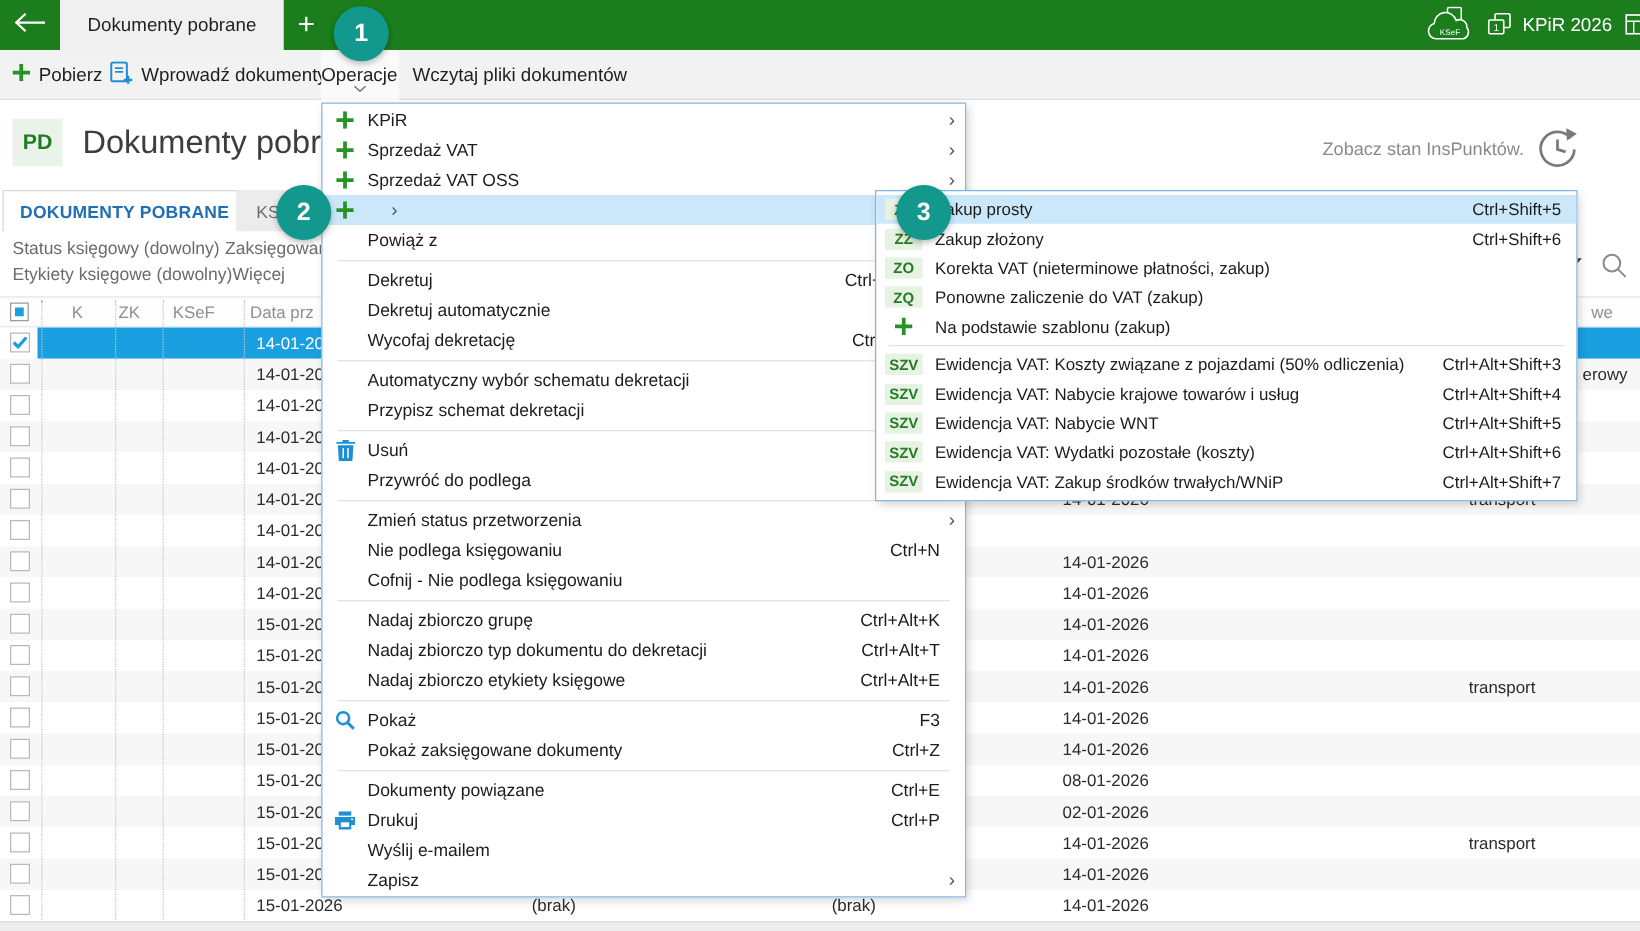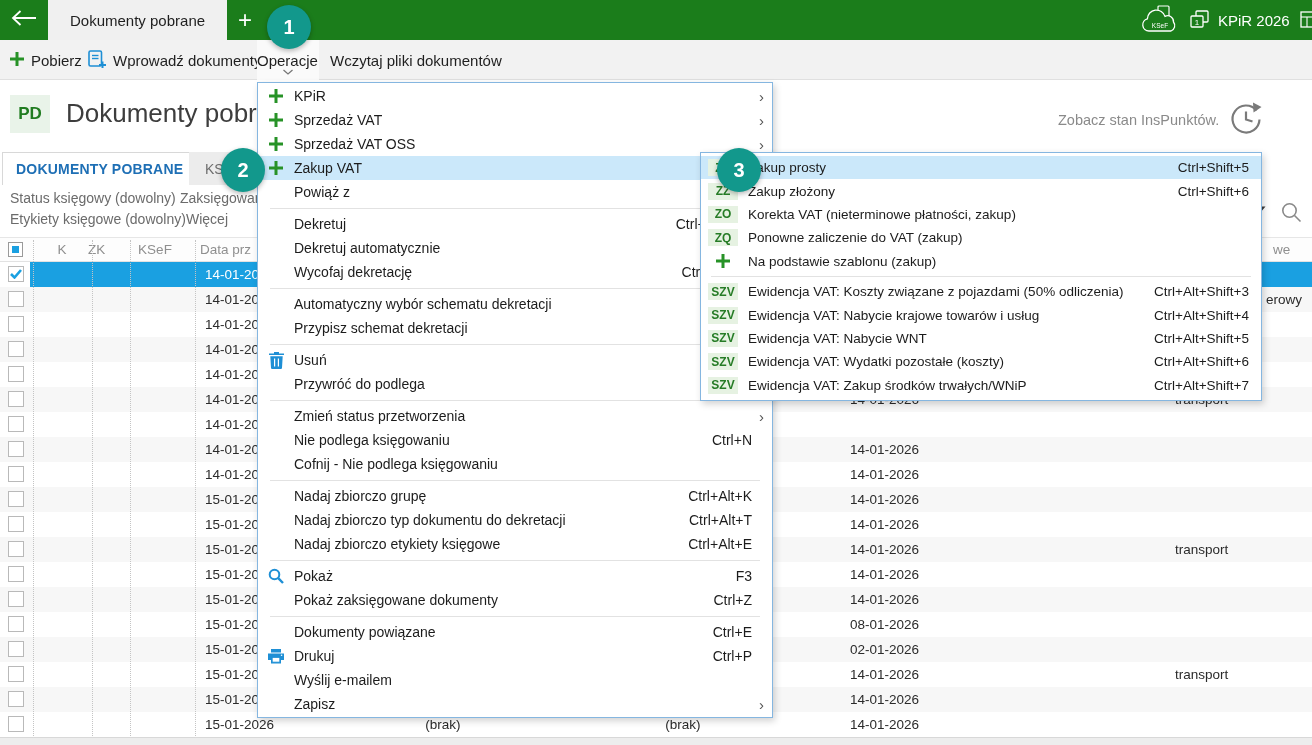--- a/index.html
+++ b/index.html
@@ -39,21 +39,21 @@
   
   .flink{position:absolute;font-size:14px;color:#6b6b6b;white-space:nowrap;cursor:pointer}
   .f1{left:10px;top:190px}.f2{left:180px;top:190px}.f3{left:10px;top:211px}.f4{left:186px;top:211px}
   .funnel-ic{position:absolute;left:1250px;top:206px;z-index:2;cursor:pointer}
   .search-ic{position:absolute;left:1281px;top:202px;z-index:2;cursor:pointer}
 
   
   .thead{position:absolute;left:0;top:237px;width:1312px;height:25px;border-top:1px solid #e6e6e6;border-bottom:1px solid #e2e2e2;background:#fdfdfd;z-index:1}
   .th{position:absolute;top:0;height:24px;line-height:24px;font-size:13.5px;color:#8f8f8f;white-space:nowrap}
   .th-k{left:40px;width:44px;text-align:center}
-  .th-zk{left:88px;width:40px;text-align:left}
+  .th-zk{left:72px;width:40px;text-align:right}
   .th-ksef{left:128px;width:54px;text-align:center}
   .th-data{left:200px}
   .th-frag{left:1273px}
   .cb-all{position:absolute;left:8px;top:4px;width:15px;height:15px;border:1px solid #9a9a9a;background:#fff;cursor:pointer}
   .cb-all::after{content:"";position:absolute;left:3px;top:3px;width:7px;height:7px;background:var(--c-selection-blue,#1aa0e1)}
 
   .rows{position:absolute;left:0;top:262px;width:1312px;z-index:1}
   .row{height:25px;position:relative;background:#fff}
   .row.alt{background:#f7f7f7}
   .row .selbg{position:absolute;left:30px;top:0;right:0;bottom:0;background:var(--c-selection-blue,#1aa0e1)}
@@ -334,21 +334,20 @@
         <span class="m-lbl">Sprzedaż VAT OSS</span>
         <span class="m-sc"></span>
         <span class="m-ar">›</span>
       </div>
       <div class="m-item hl">
         <span class="m-ico">
           <svg width="14" height="14" viewBox="0 0 14 14">
             <path fill="#279227" d="M5.5 0h3v5.5H14v3H8.5V14h-3V8.5H0v-3h5.5z"></path>
           </svg>
         </span>
-        <span class="m-lbl">Zakup VAT</span>
         <span class="m-sc"></span>
         <span class="m-ar">›</span>
       </div>
       <div class="m-item">
         <span class="m-ico"></span>
         <span class="m-lbl">Powiąż z</span>
         <span class="m-sc"></span>
         <span class="m-ar">›</span>
       </div>
       <div class="m-sep"></div>

